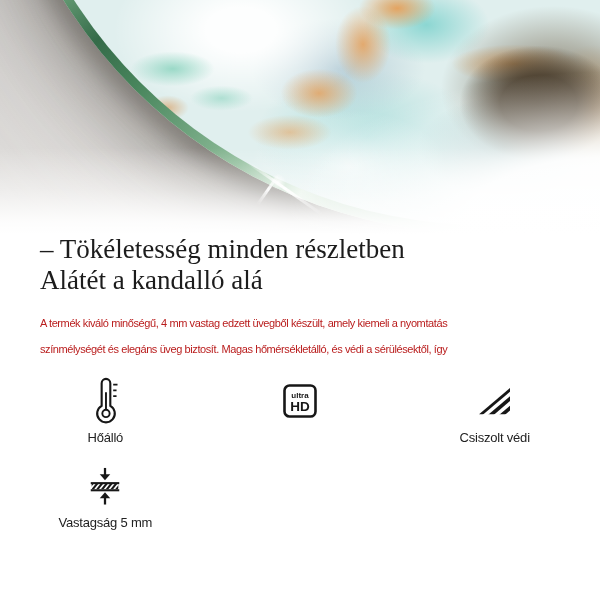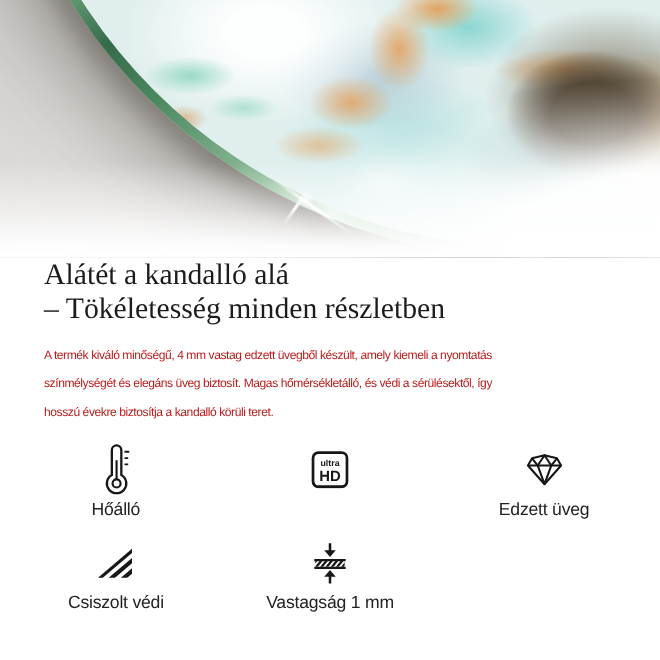--- a/index.html
+++ b/index.html
@@ -80,48 +80,47 @@
   .product-description{margin-top:14px;font-size:11px;line-height:26px;color:#b91c1c;letter-spacing:-0.4px;}
   .product-description div{white-space:nowrap;}
 
   
   .features-grid{
     display:grid;grid-template-columns:repeat(3,1fr);row-gap:16px;
     margin:14px -32px 0 -32px;
   }
   .feature-item{display:flex;flex-direction:column;align-items:center;}
   .icon-box{height:50px;display:flex;align-items:center;justify-content:center;}
-  .feature-label{margin-top:5px;font-size:16px;line-height:14px;color:#222;letter-spacing:-0.2px;text-align:center;}
+  .feature-label{margin-top:5px;font-size:13px;line-height:14px;color:#222;letter-spacing:-0.2px;text-align:center;}
   .ico{stroke:#171717;fill:none;}
   .ico text{stroke:none;fill:#171717;font-family:"Liberation Sans","DejaVu Sans",sans-serif;font-weight:bold;}
 </style>
 </head>
 <body>
 
 <div class="hero">
   <div class="glass-outer">
     <div class="glass-inner"></div>
   </div>
   <div class="hero-fade"></div>
   <div class="sparkle-ray1"></div>
   <div class="sparkle-ray2"></div>
   <div class="sparkle-glow"></div>
 </div>
 
 <div class="content">
 
   <h1 class="page-title">
+    <span>– Tökéletesség minden részletben</span>
     <span>Alátét a kandalló alá</span>
-    <span>– Tökéletesség minden részletben</span>
   </h1>
 
   <div class="product-description">
     <div>A termék kiváló minőségű, 4 mm vastag edzett üvegből készült, amely kiemeli a nyomtatás</div>
     <div>színmélységét és elegáns üveg biztosít. Magas hőmérsékletálló, és védi a sérülésektől, így</div>
-    <div>hosszú évekre biztosítja a kandalló körüli teret.</div>
   </div>
 
   <div class="features-grid">
 
     <div class="feature-item">
       <div class="icon-box">
         <svg class="ico" width="27" height="48" viewBox="0 0 28 50">
           <path d="M10,6.5 A4.5,4.5 0 0 1 19,6.5 L19,30 A9.2,9.2 0 1 1 10,30 Z" stroke-width="2.2"></path>
           <circle cx="14.5" cy="38" r="3.8" stroke-width="2"></circle>
           <line x1="14.5" y1="16" x2="14.5" y2="34.2" stroke-width="2"></line>
@@ -135,31 +134,20 @@
       <div class="icon-box">
         <svg class="ico" width="34" height="34" viewBox="0 0 34 34">
           <rect x="1.5" y="1.5" width="31" height="31" rx="5" stroke-width="2.6"></rect>
           <text x="17" y="13.5" font-size="8" text-anchor="middle">ultra</text>
           <text x="17" y="27" font-size="13.5" text-anchor="middle">HD</text>
         </svg>
       </div>
     </div>
 
 
-    <div class="feature-item">
-      <div class="icon-box">
-        <svg class="ico" width="36" height="32" viewBox="0 0 36 34">
-          <path d="M6,6 L18,3 L30,6 L34,13 L18,31 L2,13 Z" stroke-width="2" stroke-linejoin="round"></path>
-          <path d="M2,13 L34,13" stroke-width="2"></path>
-          <path d="M6,6 L11.5,13 L18,3 L24.5,13 L30,6" stroke-width="2" stroke-linejoin="round"></path>
-          <path d="M11.5,13 L18,31 M24.5,13 L18,31" stroke-width="2"></path>
-        </svg>
-      </div>
-      <div class="feature-label">Edzett üveg</div>
-    </div>
 
     <div class="feature-item">
       <div class="icon-box">
         <svg class="ico" width="36" height="30" viewBox="0 0 36 32">
           <defs>
               <clipPath id="triClip">
                 <path d="M1,30 L34,2 L34,30 Z"></path>
               </clipPath>
             </defs>
           <g clip-path="url(#triClip)" stroke-width="4">
@@ -192,17 +180,17 @@
               <path d="M7,26 L15,16"></path>
             <path d="M12,26 L20,16"></path>
               <path d="M17,26 L25,16"></path>
               <path d="M22,26 L30,16"></path>
               <path d="M27,26 L35,16"></path>
           </g>
           <path d="M11.5,33 L17,26.5 L22.5,33 Z" fill="#171717" stroke="none"></path>
           <path d="M17,32 L17,39.5" stroke-width="2.4"></path>
         </svg>
       </div>
-      <div class="feature-label">Vastagság 1 mm</div>
+      <div class="feature-label">Vastagság 5 mm</div>
     </div>
 
   </div>
 </div>
 
 </body></html>

